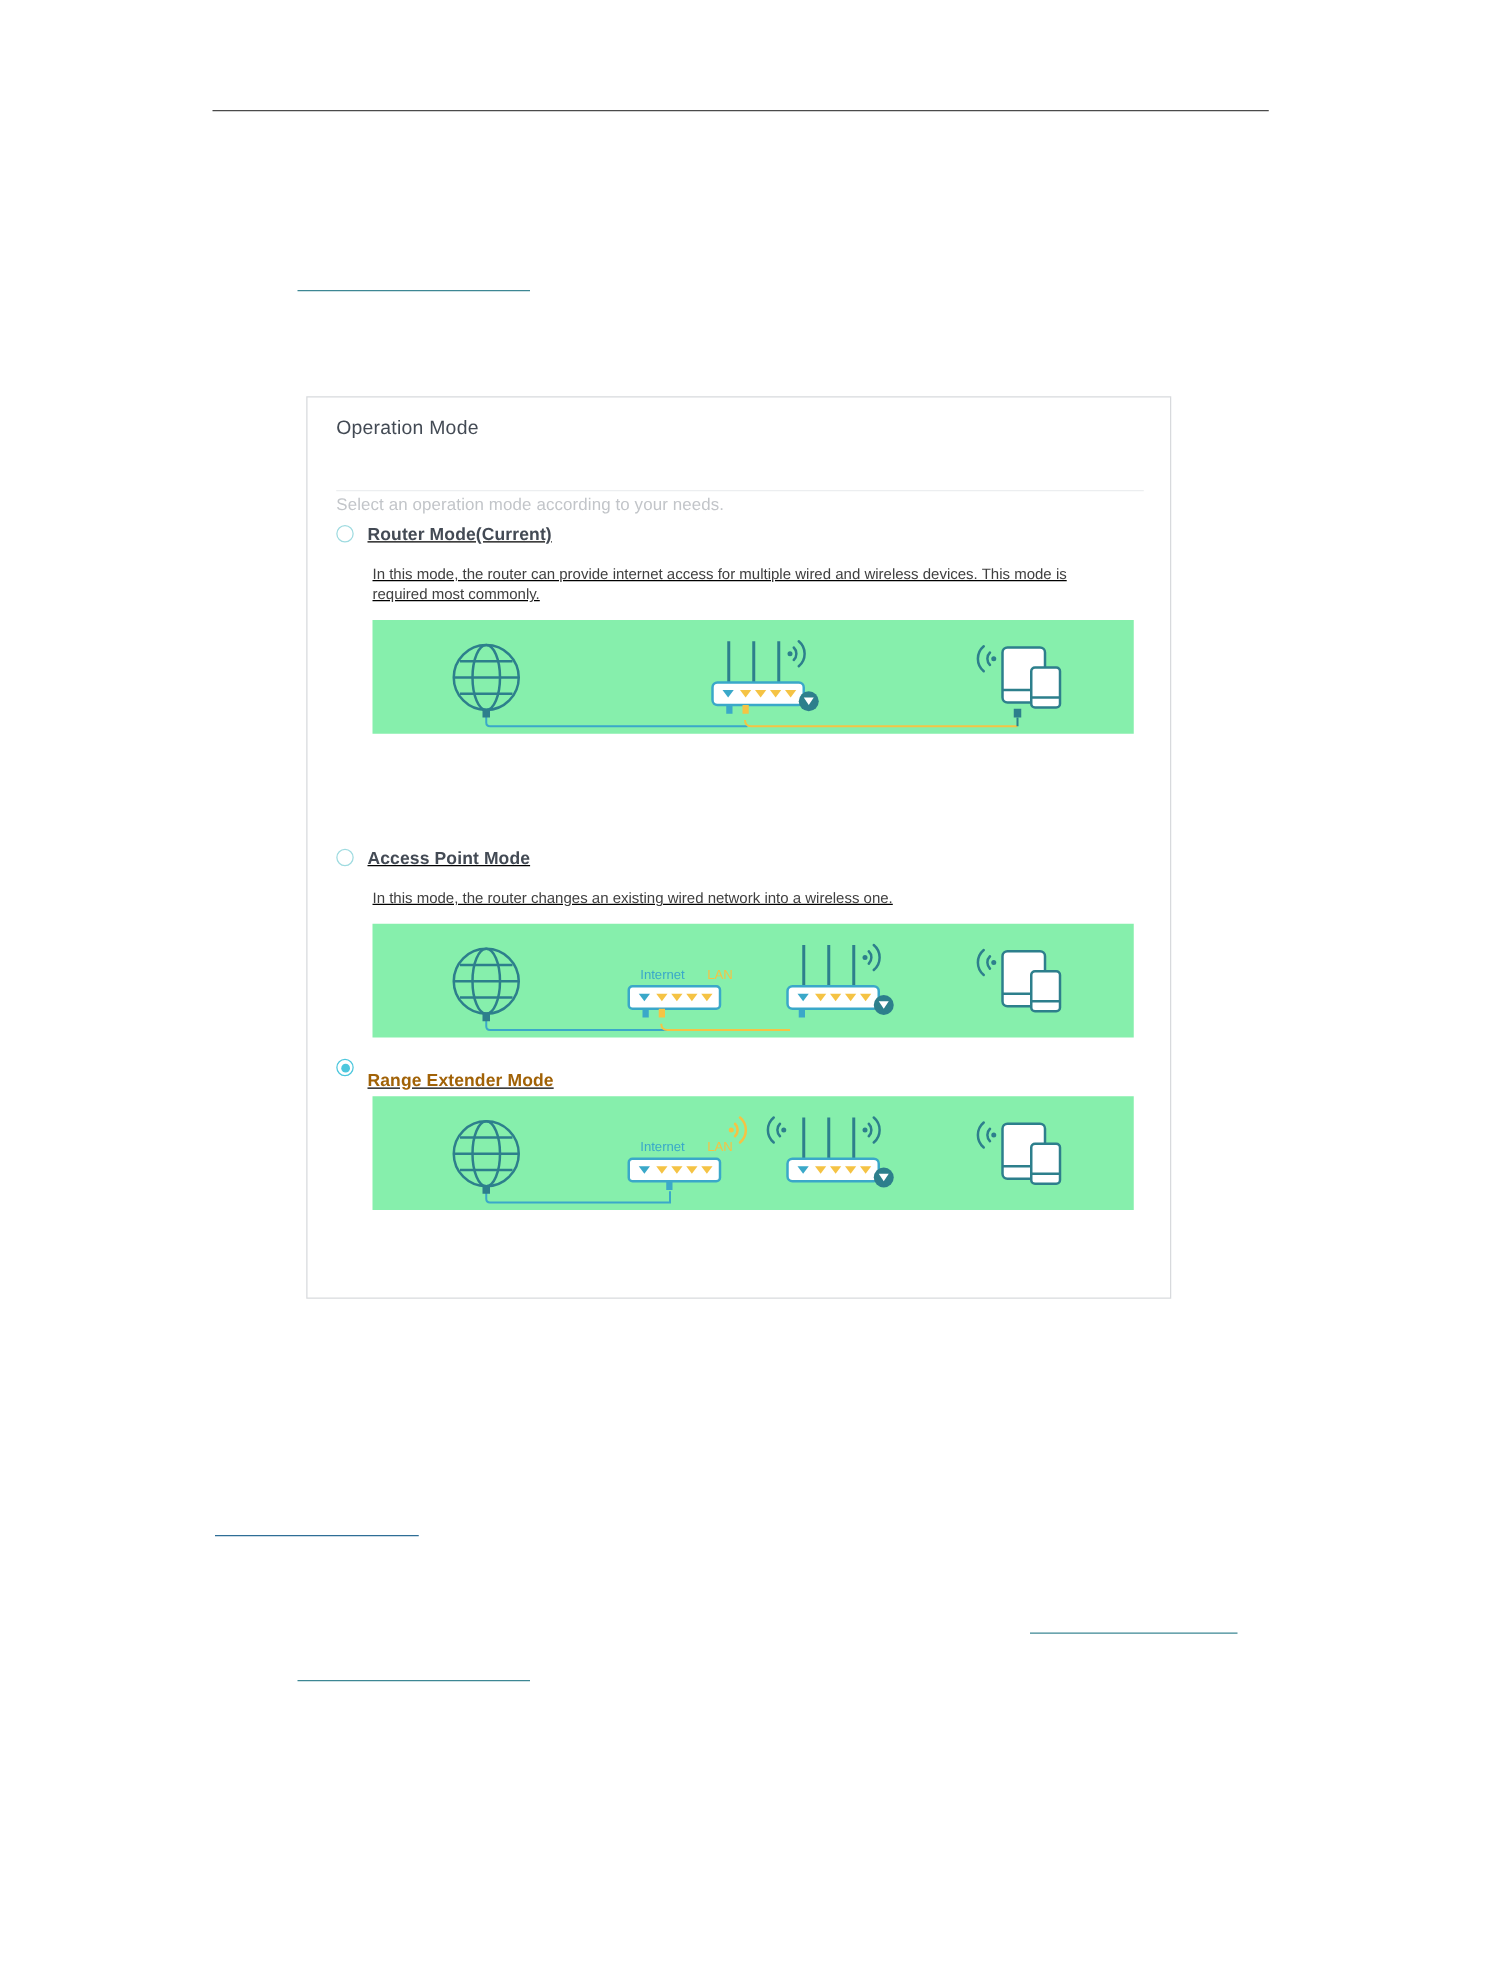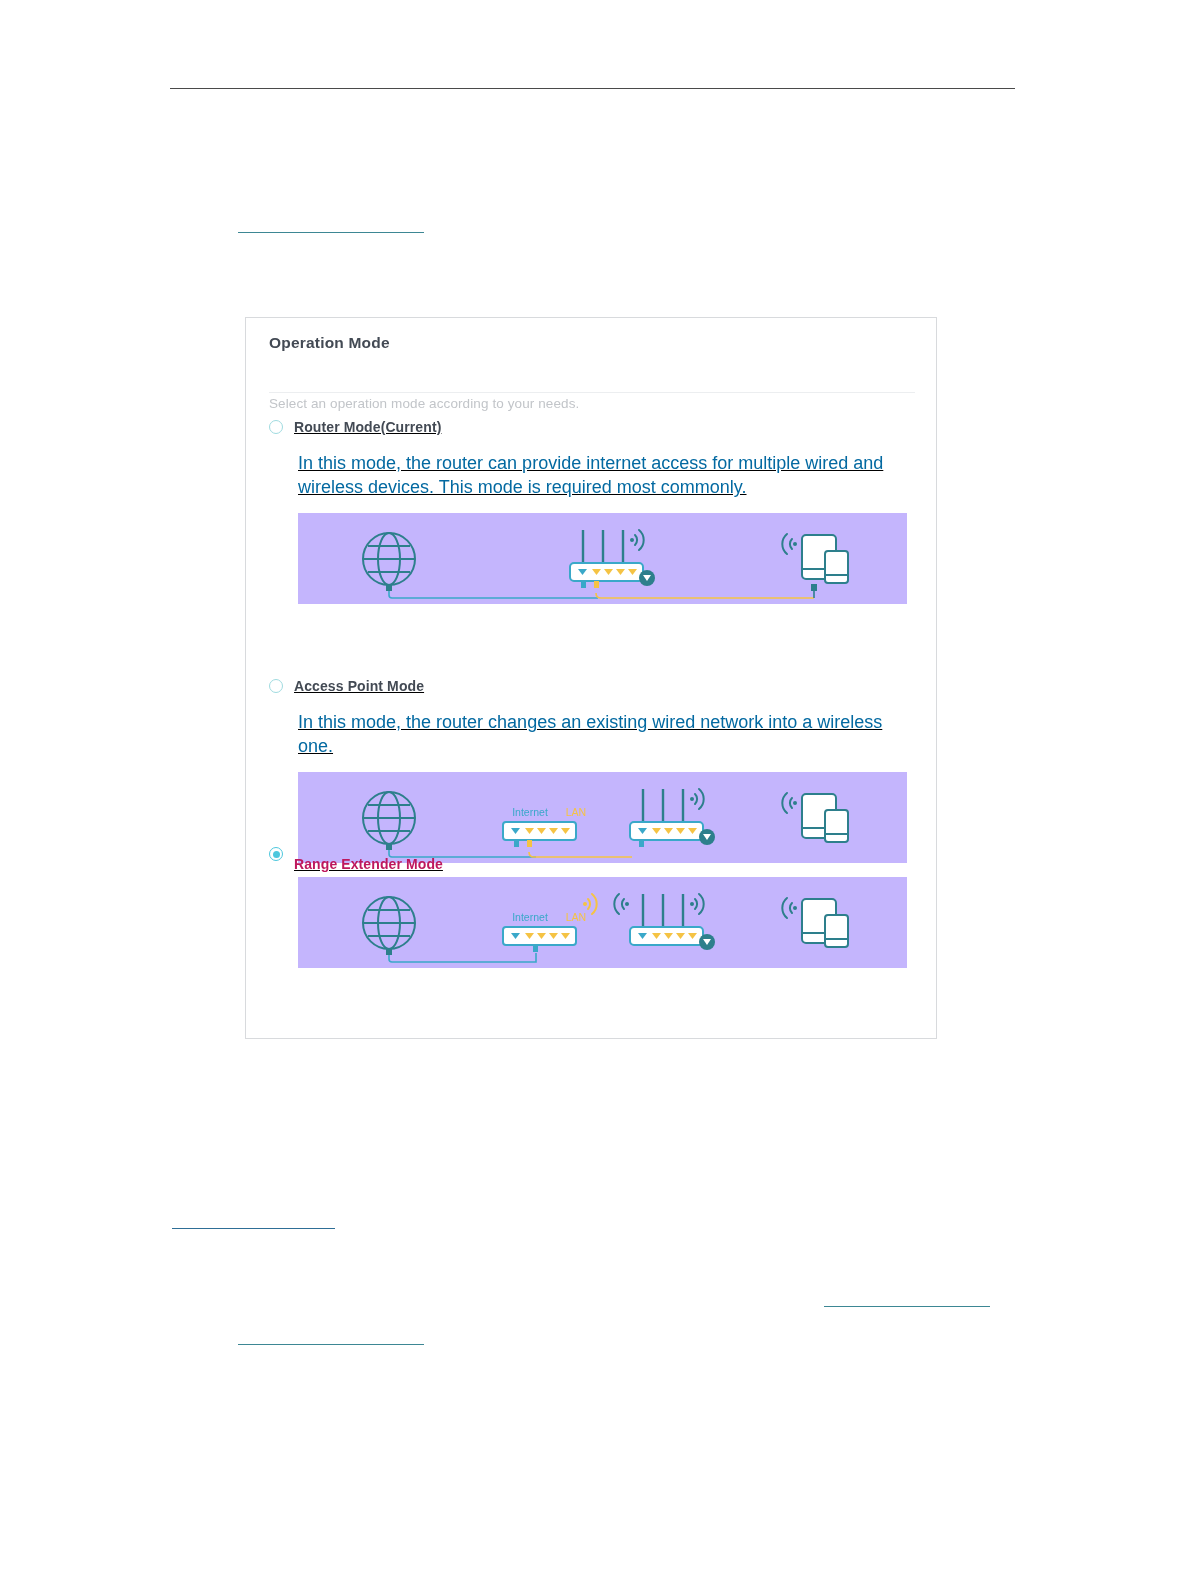--- a/index.html
+++ b/index.html
@@ -51,21 +51,21 @@
     height: 722px;
     background: #ffffff;
     border: 1px solid #d8dadd;
     box-sizing: border-box;
   }
   .card-title {
     position: absolute;
     left: 23px;
     top: 16px;
     font-size: 15.5px;
-    font-weight: bold;
+    font-weight: normal;
     color: #434a54;
     letter-spacing: .2px;
   }
   .card-subtitle {
     position: absolute;
     left: 23px;
     top: 50px;
     font-size: 13.5px;
     color: #c2c5c9;
     letter-spacing: .1px;
@@ -121,35 +121,35 @@
     border-radius: 50%;
     background: #4dc7dd;
   }
   .mode-label {
     margin-left: 11px;
     font-size: 14px;
     font-weight: bold;
     color: #434a54;
     letter-spacing: .1px;
   }
-  .mode-label.active { color: #be185d; margin-top: 20px; }
+  .mode-label.active { color: #a16207; margin-top: 20px; }
 
   .mode-desc {
     margin: 14px 0 0 29px;
     width: 600px;
-    font-size: 18px;
+    font-size: 12px;
     line-height: 1.35;
-    color: #0369a1;
+    color: #404040;
   }
 
   .diagram {
     margin: 13px 0 0 29px;
     width: 609px;
     height: 91px;
-    background: #c4b5fd;
+    background: #86efac;
     position: relative;
   }
   .diagram svg { display: block; }
 </style>
 </head>
 <body>
 
 <div class="page-rule"></div>
 
 <div class="link-underline teal" id="link-top"></div>

